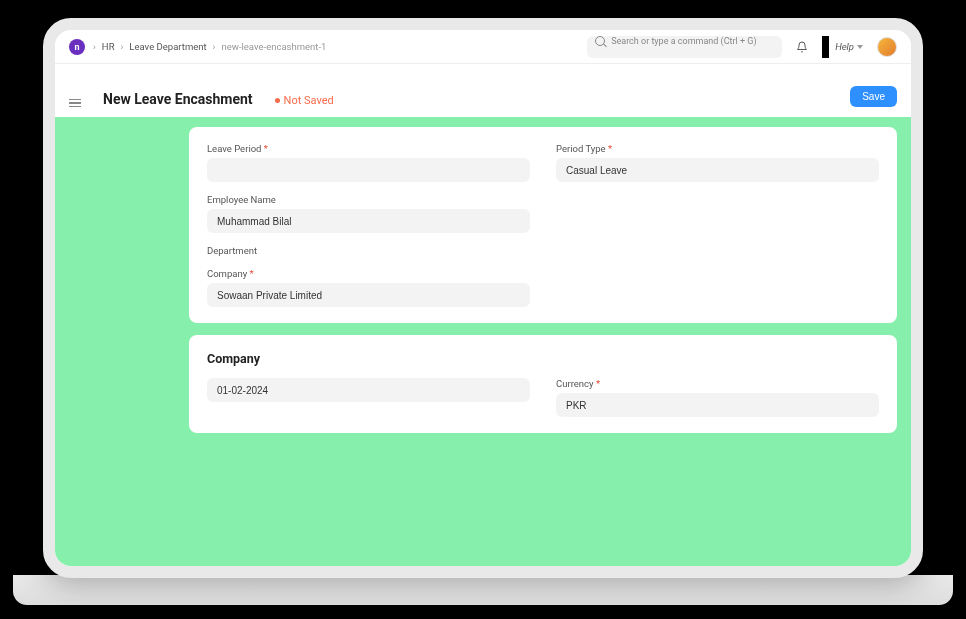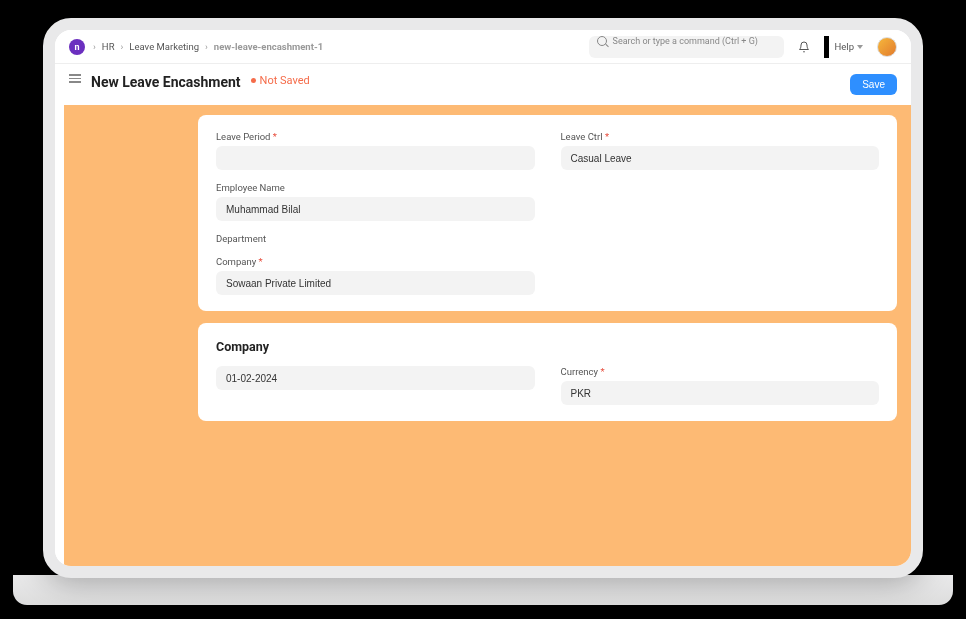--- a/index.html
+++ b/index.html
@@ -63,21 +63,21 @@
     }
     .breadcrumbs {
       display: flex;
       align-items: center;
       gap: 6px;
       color: #555;
       font-size: 9.5px;
     }
     .breadcrumbs .sep { color: #999; }
     .breadcrumbs .crumb { cursor: pointer; }
-    .breadcrumbs .current { color: #999; font-weight: bold; }
+    .breadcrumbs .current { color: #999; }
     .topbar-spacer { flex: 1; }
     .search-box {
       width: 195px;
       height: 22px;
       background: #f3f3f3;
       border-radius: 6px;
       display: flex;
       align-items: flex-start;
       padding: 0 8px;
       color: #888;
@@ -101,38 +101,38 @@
     .bell-btn, .help-btn {
       height: 22px;
       display: flex;
       align-items: center;
       padding: 0 6px;
       color: #555;
       font-size: 9.5px;
       gap: 3px;
     }
     .bell-icon-svg { width: 12px; height: 12px; }
-    .help-btn { border-left: 5px solid #000000; }
+    .help-btn { border-left: 7px solid #000000; font-style: italic; }
     .chevron-down {
       width: 0; height: 0;
       border-left: 3px solid transparent;
       border-right: 3px solid transparent;
       border-top: 4px solid #999;
     }
     .avatar {
       width: 20px; height: 20px;
       border-radius: 50%;
       background: linear-gradient(135deg, #f6b73c, #e27b2d);
       border: 1px solid #ddd;
     }
     .titlebar {
       display: flex;
-      align-items: flex-start;
+      align-items: flex-end;
       padding: 10px 14px;
-      gap: 10px;
+      gap: 22px;
     }
     .menu-icon {
       display: flex;
       flex-direction: column;
       gap: 2px;
       cursor: pointer;
     }
     .menu-icon span {
       width: 12px; height: 1.5px; background: #888;
     }
@@ -157,30 +157,30 @@
     .titlebar-spacer { flex: 1; }
     .save-btn {
       background: #2e8fff;
       color: #fff;
       border: none;
       padding: 5px 12px;
       border-radius: 6px;
       font-size: 10px;
       font-weight: 500;
       cursor: pointer;
+      margin-top: 12px;
     }
     .content-area {
       flex: 1;
-      background: #fdba74;
+      background: #86efac;
       padding: 10px 14px;
       display: flex;
       flex-direction: column;
       gap: 12px;
       overflow: auto;
-      margin-left: 9px;
     }
     .card {
       background: #fff;
       border-radius: 8px;
       padding: 16px 18px;
       margin-left: 120px;
     }
     .form-grid {
       display: grid;
       grid-template-columns: 1fr 1fr;
@@ -216,21 +216,21 @@
 <div class="laptop-base"></div>
 <div class="laptop-frame">
   <div class="screen">
 
     <div class="topbar">
       <div class="logo">n</div>
       <div class="breadcrumbs">
         <span class="sep">›</span>
         <span class="crumb">HR</span>
         <span class="sep">›</span>
-        <span class="crumb">Leave Marketing</span>
+        <span class="crumb">Leave Department</span>
         <span class="sep">›</span>
         <span class="current">new-leave-encashment-1</span>
       </div>
       <div class="topbar-spacer"></div>
       <div class="search-box">
         <span class="search-icon"></span>
         <span>Search or type a command (Ctrl + G)</span>
       </div>
       <div class="bell-btn">
         <svg class="bell-icon-svg" viewBox="0 0 24 24" fill="none" stroke="#555" stroke-width="2">
@@ -282,21 +282,21 @@
               <label class="field-label">
                 <span>Company</span> <span class="required">*</span>
               </label>
               <input class="field-input" value="Sowaan Private Limited" style="">
             </div>
           </div>
 
           <div class="form-col">
             <div class="field">
               <label class="field-label">
-                <span>Leave Ctrl</span> <span class="required">*</span>
+                <span>Period Type</span> <span class="required">*</span>
               </label>
               <input class="field-input" value="Casual Leave" style="">
             </div>
           </div>
         </div>
       </div>
 
       <div class="card">
         <div class="section-title">Company</div>
         <div class="form-grid">

